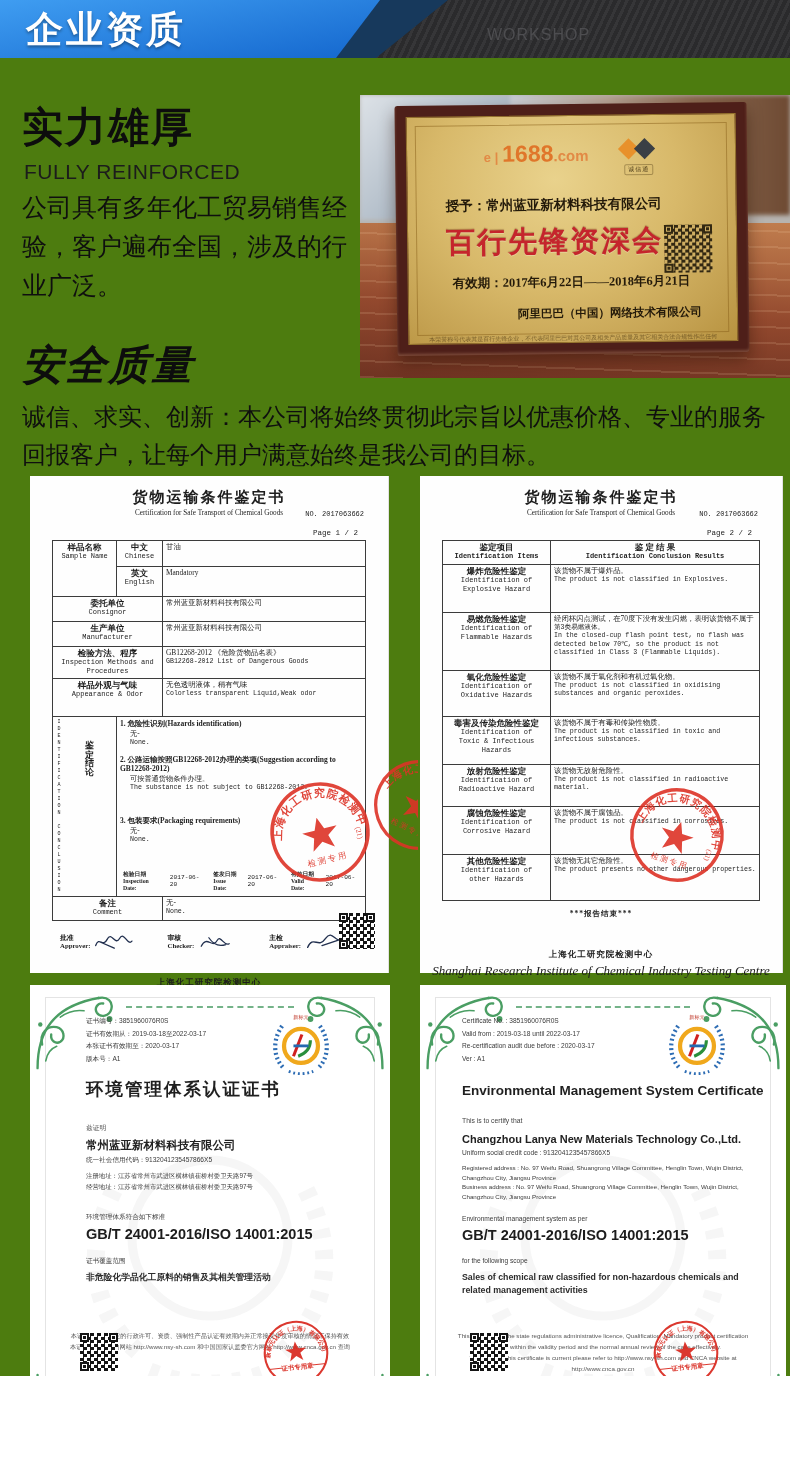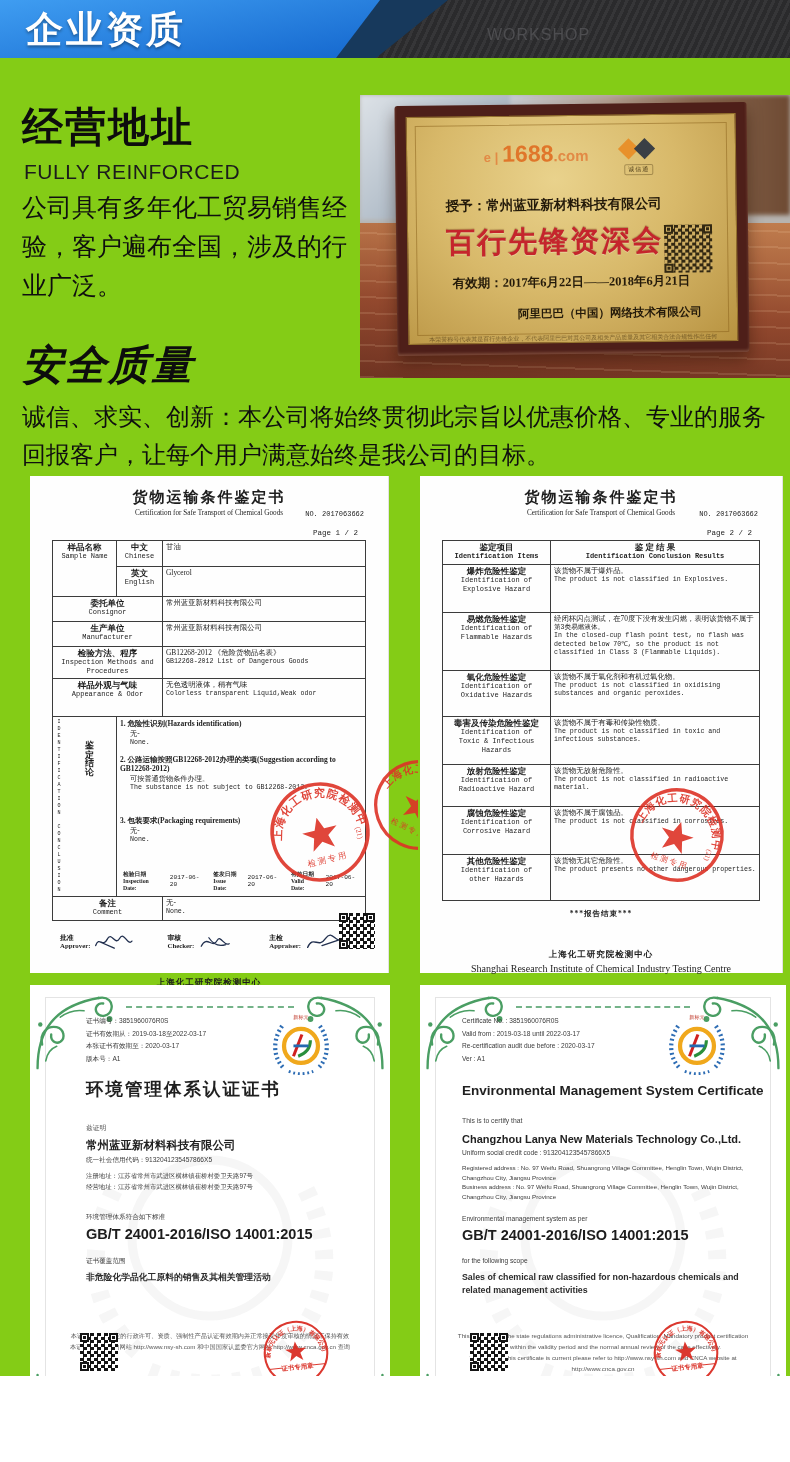--- a/index.html
+++ b/index.html
@@ -1,16 +1,16 @@
 <!DOCTYPE html>
 <html><head>
 <meta charset="utf-8">
 <style>
   html,body{margin:0;padding:0;background:#ffffff;}
-  .page{position:relative;width:790px;height:1376px;background:#84cc16;overflow:hidden;
+  .page{position:relative;width:790px;height:1376px;background:#4d7c0f;overflow:hidden;
         font-family:"Liberation Sans","DejaVu Sans",sans-serif;}
 
   
   .hdr{position:absolute;left:0;top:0;width:790px;height:58px;background:#2e2e30;}
   .hdr-stripes{position:absolute;inset:0;
     background:repeating-linear-gradient(115deg,rgba(255,255,255,.04) 0 3px,rgba(0,0,0,.08) 3px 7px);}
   .hdr-navy{position:absolute;left:0;top:0;width:448px;height:58px;background:#17395c;
     clip-path:polygon(0 0,100% 0,calc(100% - 72px) 100%,0 100%);}
   .hdr-blue{position:absolute;left:0;top:0;width:380px;height:58px;
     background:linear-gradient(170deg,#3f9df1,#1467ce);
@@ -100,21 +100,21 @@
     margin:2px 0 0 10px;white-space:pre-line;}
   .citem-b::first-line{font-family:"Liberation Serif",serif;font-size:7.2px;}
   .dates{position:absolute;left:6px;right:4px;bottom:4px;display:flex;gap:8px;}
   .dates .dl{font-size:5.8px;font-weight:bold;line-height:7px;white-space:pre-line;}
   .dates .dv{font-size:6.2px;font-family:"Liberation Mono",monospace;margin-top:3px;}
   .sigrow{display:flex;justify-content:space-between;padding:10px 30px 0;align-items:center;}
   .sig{display:flex;align-items:center;gap:3px;}
   .sig .sl{font-size:6.8px;font-weight:bold;line-height:8px;white-space:pre-line;}
   .doc-foot{text-align:center;margin-top:24px;}
   .df-cn{font-weight:bold;font-size:8.5px;letter-spacing:1px;}
-  .df-en{font-size:10px;margin-top:2px;}
+  .df-en{font-size:13px;margin-top:2px;font-style:italic;}
   .endmark{text-align:center;font-size:7.5px;font-weight:bold;margin-top:8px;letter-spacing:1px;}
   .stamp{position:absolute;opacity:.9;}
   .stamp-clip{position:absolute;overflow:hidden;}
 
   
   .gcert{position:absolute;background:#fff;overflow:hidden;}
   .gc-border{position:absolute;inset:12px 15px;border:1px solid #e4e4e4;}
   .fl{position:absolute;width:82px;height:82px;color:#4a9e63;}
   .fl.tl{left:3px;top:3px;} .fl.tr{right:3px;top:3px;transform:scaleX(-1);}
   .fl.bl{left:3px;bottom:3px;transform:scaleY(-1);} .fl.br{right:3px;bottom:3px;transform:scale(-1,-1);}
@@ -217,21 +217,21 @@
 <div class="page">
 
   <div class="hdr">
     <div class="hdr-stripes"></div>
     <div class="hdr-navy"></div>
     <div class="hdr-blue"></div>
     <div class="hdr-title">企业资质</div>
     <div class="workshop">WORKSHOP</div>
   </div>
 
-  <div class="abs h-cn" style="left:22px;top:100px;">经营地址</div>
+  <div class="abs h-cn" style="left:22px;top:100px;">实力雄厚</div>
   <div class="abs h-en" style="left:24px;top:152px;">FULLY REINFORCED</div>
   <div class="abs para" style="left:22px;top:188px;width:348px;">公司具有多年化工贸易销售经验，客户遍布全国，涉及的行业广泛。</div>
 
   <div class="photo">
     <div class="ph-a"></div>
     <div class="ph-b"></div>
     <div class="ph-desk"></div>
     <div class="frame">
       <div class="plate">
         <div class="brand-row">
@@ -286,21 +286,21 @@
           <tr style="height:26px">
         <td rowspan="2" class="lblc pre">样品名称
 Sample Name</td>
         <td class="lblc pre">中文
 Chinese</td>
         <td class="val pre">甘油</td>
       </tr>
       <tr style="height:30px">
         <td class="lblc pre">英文
 English</td>
-        <td class="val pre">Glycerol</td>
+        <td class="val pre">Mandatory</td>
       </tr>
       <tr style="height:25px">
         <td colspan="2" class="lblc pre">委托单位
 Consignor</td>
         <td class="val pre">常州蓝亚新材料科技有限公司</td>
       </tr>
       <tr style="height:25px">
         <td colspan="2" class="lblc pre">生产单位
 Manufacturer</td>
         <td class="val pre">常州蓝亚新材料科技有限公司</td>

